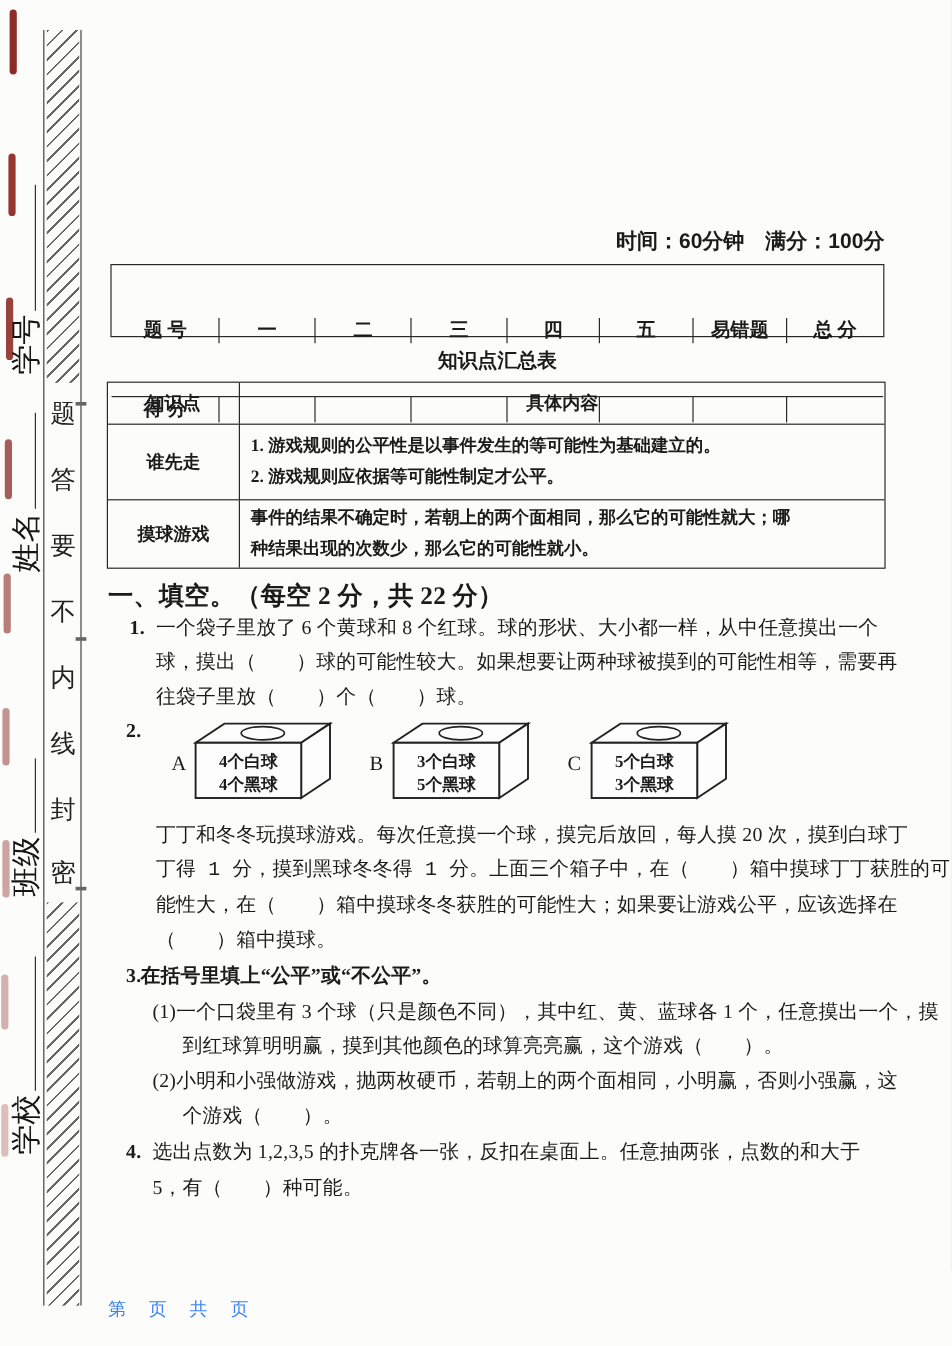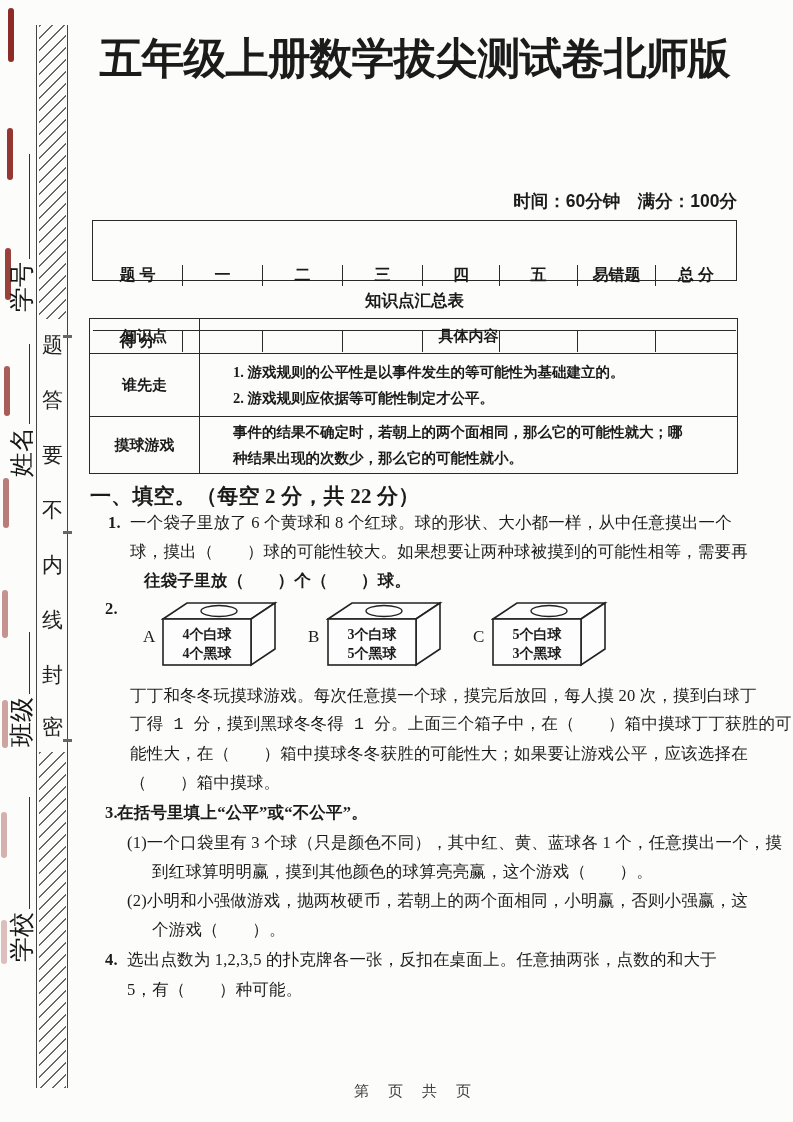--- a/index.html
+++ b/index.html
@@ -81,33 +81,33 @@
     border-left:1.4px solid #2a2a2a;border-top:1.4px solid #2a2a2a;
     font-size:15px;font-weight:700;
   }
   .kt-cell.bl0{border-left:none;}
   .kt-cell.bt0{border-top:none;}
   .kt-content{
     justify-content:flex-start;align-items:center;
     padding-left:9px;font-size:14.5px;
   }
   .kt-lines{display:flex;flex-direction:column;justify-content:center;width:100%;}
-  .kt-lines div{line-height:26px;white-space:nowrap;margin-left:24px;}
+  .kt-lines div{line-height:26px;white-space:nowrap;}
   
   .line{
     position:absolute;font-size:16.5px;line-height:1.25;white-space:nowrap;
     letter-spacing:0.2px;
   }
   .b{font-weight:700;}
   .qnum{font-weight:700;}
   .box-label{position:absolute;font-size:17px;}
   .box-svg{position:absolute;}
   .footer{
-    position:absolute;left:90px;right:56px;top:1082px;text-align:center;
-    font-size:15px;letter-spacing:2px;color:#404040;
+    position:absolute;left:90px;right:56px;top:1082px;
+    font-size:15px;letter-spacing:2px;color:#3b82f6;
     font-family:Liberation Sans, sans-serif;
   }
 </style>
 </head>
 <body>
 
 <div class="page">
 
   <div class="edge-mark" style="left:8px;top:8px;height:54px;opacity:.95;"></div>
   <div class="edge-mark" style="left:7px;top:128px;height:52px;opacity:.9;"></div>
@@ -141,21 +141,20 @@
   <div class="seal-char" style="top:440px;">要</div>
   <div class="seal-char" style="top:495px;">不</div>
   <div class="seal-char" style="top:550px;">内</div>
   <div class="seal-char" style="top:605px;">线</div>
   <div class="seal-char" style="top:660px;">封</div>
   <div class="seal-char" style="top:712px;">密</div>
   <div class="tick" style="top:335px;"></div>
   <div class="tick" style="top:531px;"></div>
   <div class="tick" style="top:739px;"></div>
 
-  <div class="title">五年级上册数学拔尖测试卷北师版</div>
   <div class="meta">时间：60分钟　满分：100分</div>
 
   <div class="score-table">
     <div class="st-cell bl0 bt0">题 号</div>
     <div class="st-cell bt0">一</div>
     <div class="st-cell bt0">二</div>
     <div class="st-cell bt0">三</div>
     <div class="st-cell bt0">四</div>
     <div class="st-cell bt0">五</div>
     <div class="st-cell bt0">易错题</div>
@@ -188,21 +187,21 @@
         <div>种结果出现的次数少，那么它的可能性就小。</div>
       </div>
     </div>
   </div>
 
   <div class="line b" style="left:90px;top:483px;font-size:21px;">一、填空。（每空 2 分，共 22 分）</div>
 
   <div class="line qnum" style="left:108px;top:513px;">1.</div>
   <div class="line" style="left:130px;top:513px;">一个袋子里放了 6 个黄球和 8 个红球。球的形状、大小都一样，从中任意摸出一个</div>
   <div class="line" style="left:130px;top:542px;">球，摸出（　　）球的可能性较大。如果想要让两种球被摸到的可能性相等，需要再</div>
-  <div class="line" style="left:144px;top:571px;font-weight:bold;">往袋子里放（　　）个（　　）球。</div>
+  <div class="line" style="left:130px;top:571px;">往袋子里放（　　）个（　　）球。</div>
 
   <div class="line qnum" style="left:105px;top:599px;">2.</div>
 
   <div class="box-label" style="left:143px;top:627px;">A</div>
   <svg class="box-svg" style="left:161px;top:601px;" width="118" height="68" viewBox="0 0 118 68">
     <polygon points="2,18 26,2 114,2 90,18" fill="#fdfdfd" stroke="#222" stroke-width="1.6"></polygon>
     <polygon points="90,18 114,2 114,48 90,64" fill="#fdfdfd" stroke="#222" stroke-width="1.6"></polygon>
     <rect x="2" y="18" width="88" height="46" fill="#fdfdfd" stroke="#222" stroke-width="1.6"></rect>
     <ellipse cx="58" cy="10" rx="18" ry="5.5" fill="none" stroke="#222" stroke-width="1.4"></ellipse>
     <text x="46" y="38" text-anchor="middle" font-size="14" font-weight="bold" fill="#1b1b1b">4个白球</text>

